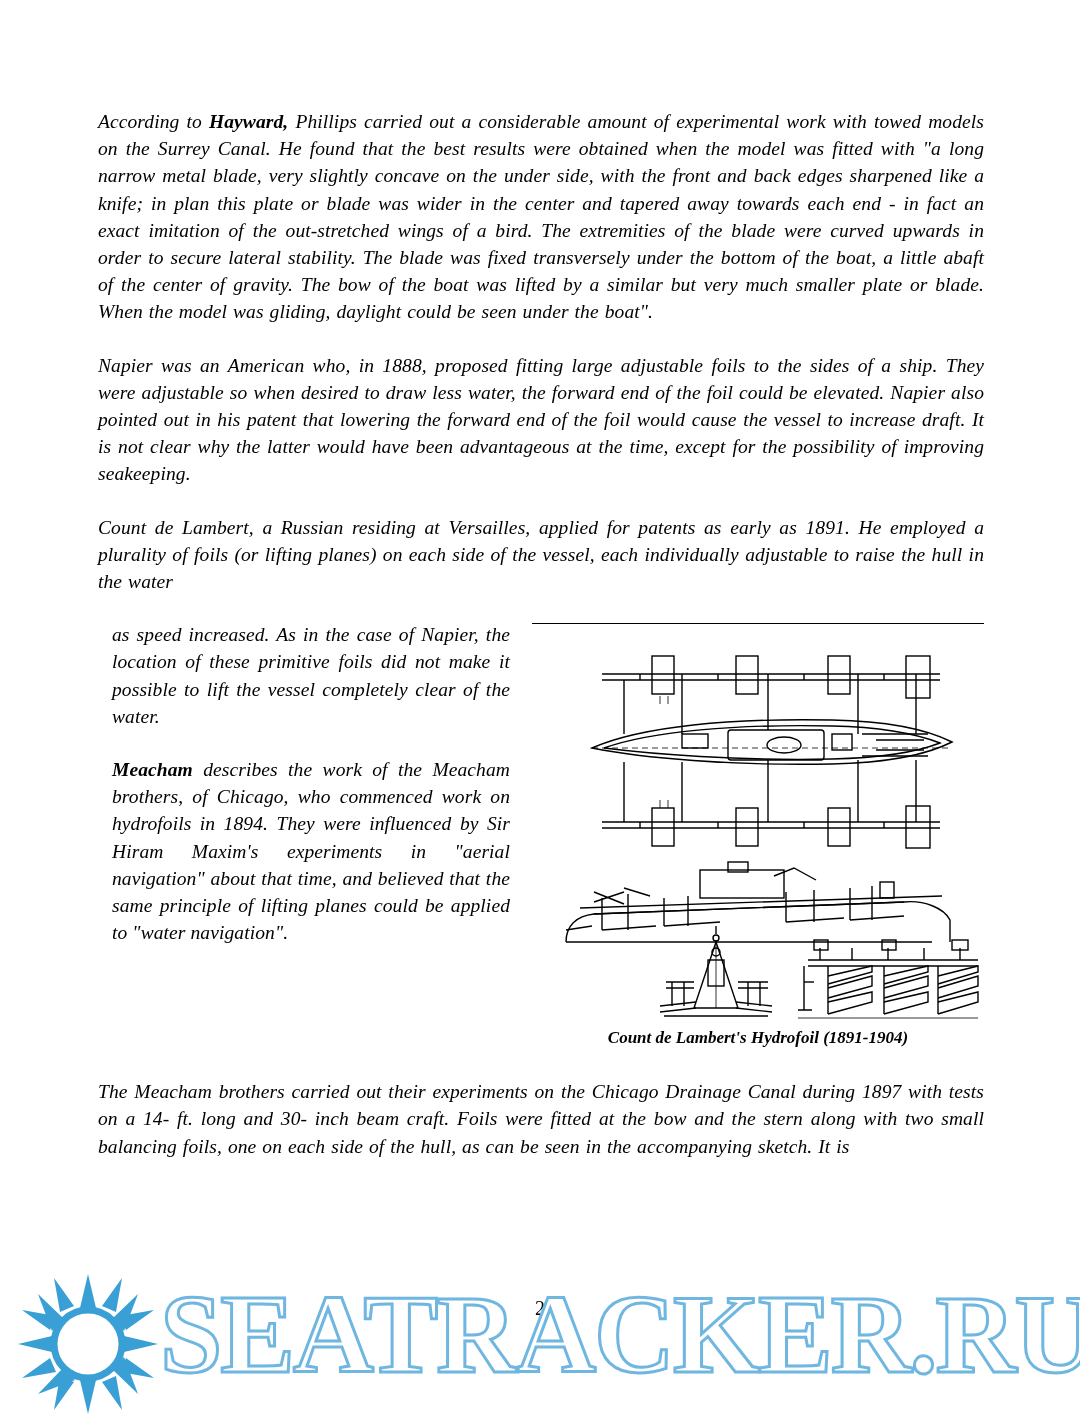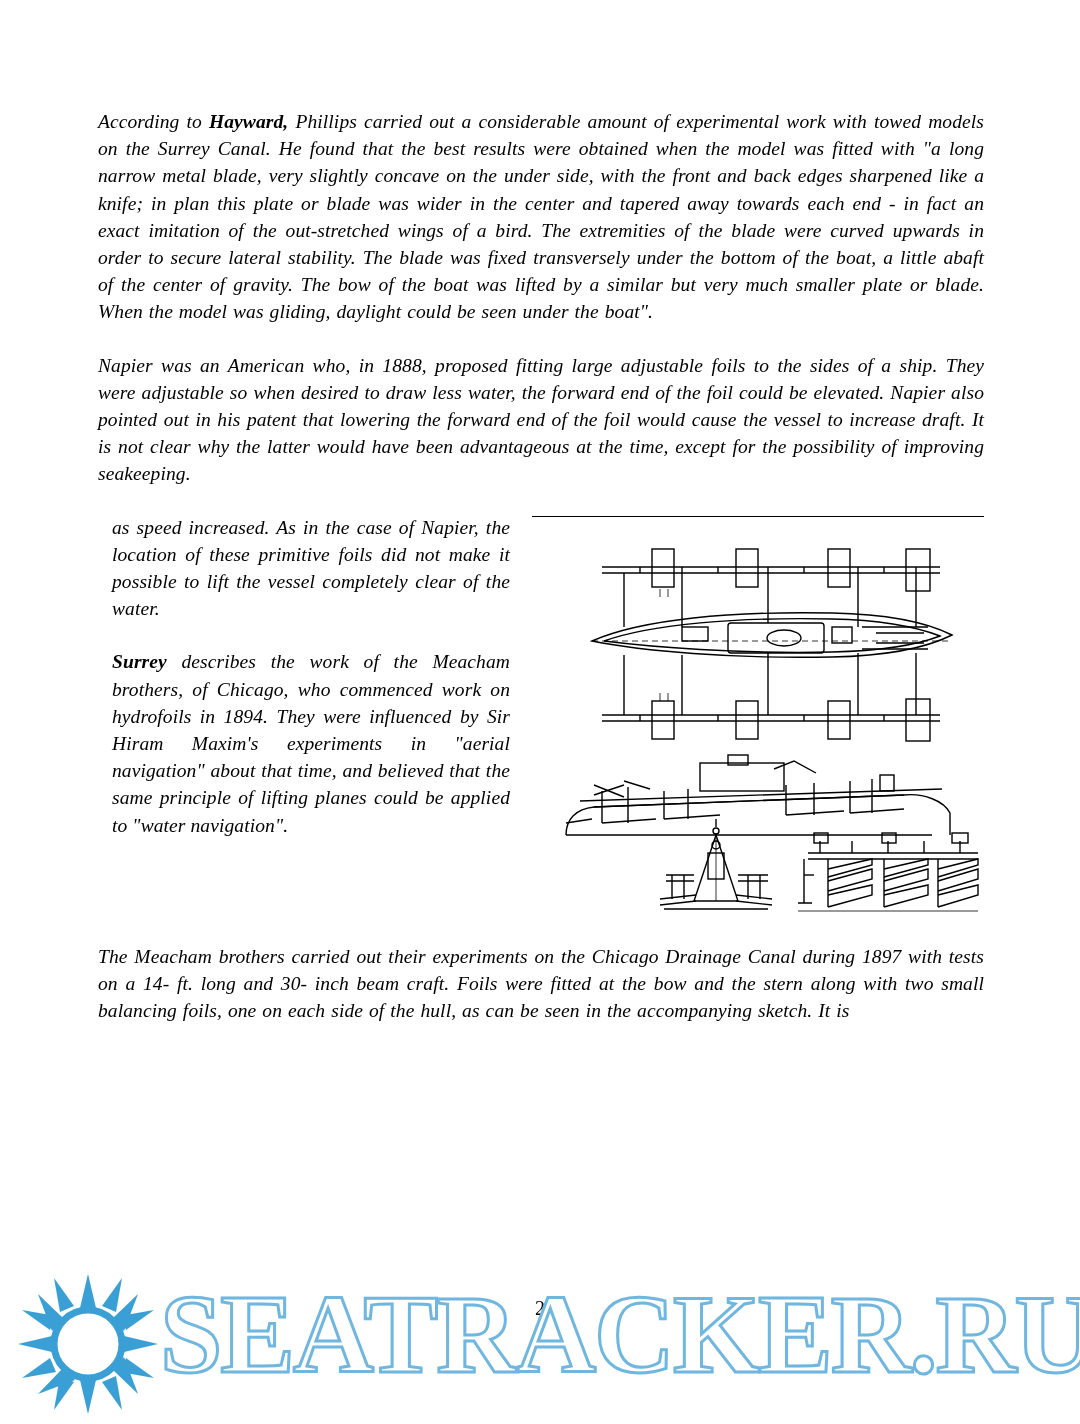--- a/index.html
+++ b/index.html
@@ -114,20 +114,21 @@
 <body>
 
 <div class="page">
 
   <div class="content">
 
     <p class="para"><span>According   to   </span><span class="b">Hayward,</span><span> Phillips  carried  out  a  considerable  amount  of experimental  work  with  towed  models  on  the  Surrey  Canal.   He  found  that  the best  results  were  obtained  when  the  model  was  fitted  with  "a  long  narrow metal  blade,  very  slightly  concave  on  the  under  side,  with  the  front  and  back edges  sharpened  like  a  knife;  in  plan  this  plate  or  blade  was  wider  in  the center  and  tapered  away  towards  each  end  -  in  fact  an  exact  imitation  of  the out-stretched  wings  of  a  bird.  The  extremities  of  the  blade  were  curved upwards  in  order  to  secure  lateral  stability.    The  blade  was  fixed  transversely under  the  bottom  of  the  boat,  a  little  abaft  of  the  center  of  gravity.   The  bow of  the  boat  was  lifted  by  a  similar  but  very  much  smaller  plate  or  blade. When  the  model  was  gliding,  daylight  could  be  seen  under  the  boat".</span></p>
 
     <p class="para">Napier  was  an  American  who,  in  1888,  proposed  fitting  large  adjustable  foils to  the  sides  of  a  ship.   They  were   adjustable  so  when  desired  to  draw  less water,  the  forward  end  of  the  foil  could  be  elevated.   Napier  also  pointed  out in  his  patent  that  lowering  the  forward  end  of  the  foil  would  cause  the  vessel to  increase  draft.  It  is  not  clear  why  the  latter  would  have  been  advantageous at  the  time,  except  for  the  possibility  of  improving  seakeeping.</p>
 
+    <p class="para">Count  de  Lambert,  a  Russian   residing  at  Versailles,  applied  for  patents  as early  as  1891.  He  employed  a  plurality  of  foils  (or lifting planes)  on  each side  of  the  vessel,  each   individually  adjustable   to   raise  the  hull  in  the  water</p>
 
     <div class="wrap-block">
 
       <div class="figure">
         <div class="fig-frame">
           <svg width="452" height="390" viewBox="0 0 452 390">
             <g stroke="#000" fill="none" stroke-width="1.4">
 
               <path d="M60,118 C110,96 200,88 300,90 C350,91 392,98 420,112 C392,126 350,133 300,134 C200,136 110,128 60,118 Z"></path>
               <path d="M72,118 C120,101 205,94 300,96 C346,97 382,103 408,113 C382,123 346,128 300,129 C205,131 120,124 72,118 Z"></path>
@@ -232,25 +233,26 @@
               <path d="M406,336 L406,384"></path>
               <path d="M406,384 L446,372 L446,362 L406,372"></path>
               <path d="M406,368 L446,356 L446,346 L406,358"></path>
               <path d="M406,354 L446,342 L446,336 L406,346"></path>
 
               <path d="M272,336 L272,380 M266,380 L280,380"></path>
               <path d="M272,352 L282,352"></path>
             </g>
           </svg>
         </div>
+        <div class="fig-caption"><span>Count de Lambert's Hydrofoil </span><span class="years">(1891-1904)</span></div>
       </div>
 
       <div class="col-text">
         <p>as speed   increased.    As  in  the  case of  Napier,  the  location  of  these primitive  foils  did  not  make  it possible   to   lift   the   vessel completely  clear  of  the  water.</p>
-        <p><span class="b">Surrey</span><span>  describes  the  work  of  the Meacham  brothers,  of  Chicago,  who commenced  work  on  hydrofoils  in 1894.  They  were  influenced  by  Sir Hiram   Maxim's   experiments   in "aerial  navigation"  about  that  time, and    believed    that    the    same principle  of  lifting  planes  could  be applied  to  "water  navigation".</span></p>
+        <p><span class="b">Meacham</span><span>  describes  the  work  of  the Meacham  brothers,  of  Chicago,  who commenced  work  on  hydrofoils  in 1894.  They  were  influenced  by  Sir Hiram   Maxim's   experiments   in "aerial  navigation"  about  that  time, and    believed    that    the    same principle  of  lifting  planes  could  be applied  to  "water  navigation".</span></p>
       </div>
 
       <div style="clear: both;"></div>
     </div>
 
     <p class="para" style="margin-top:20px;">The  Meacham  brothers  carried  out  their  experiments  on  the  Chicago  Drainage Canal  during  1897  with  tests  on  a  14- ft.  long  and  30- inch  beam  craft.    Foils were  fitted  at  the  bow  and  the  stern  along  with  two  small  balancing  foils,  one on  each  side  of  the  hull,  as  can  be  seen  in  the  accompanying  sketch.  It  is</p>
 
   </div>
 
   <div class="page-number">2</div>

